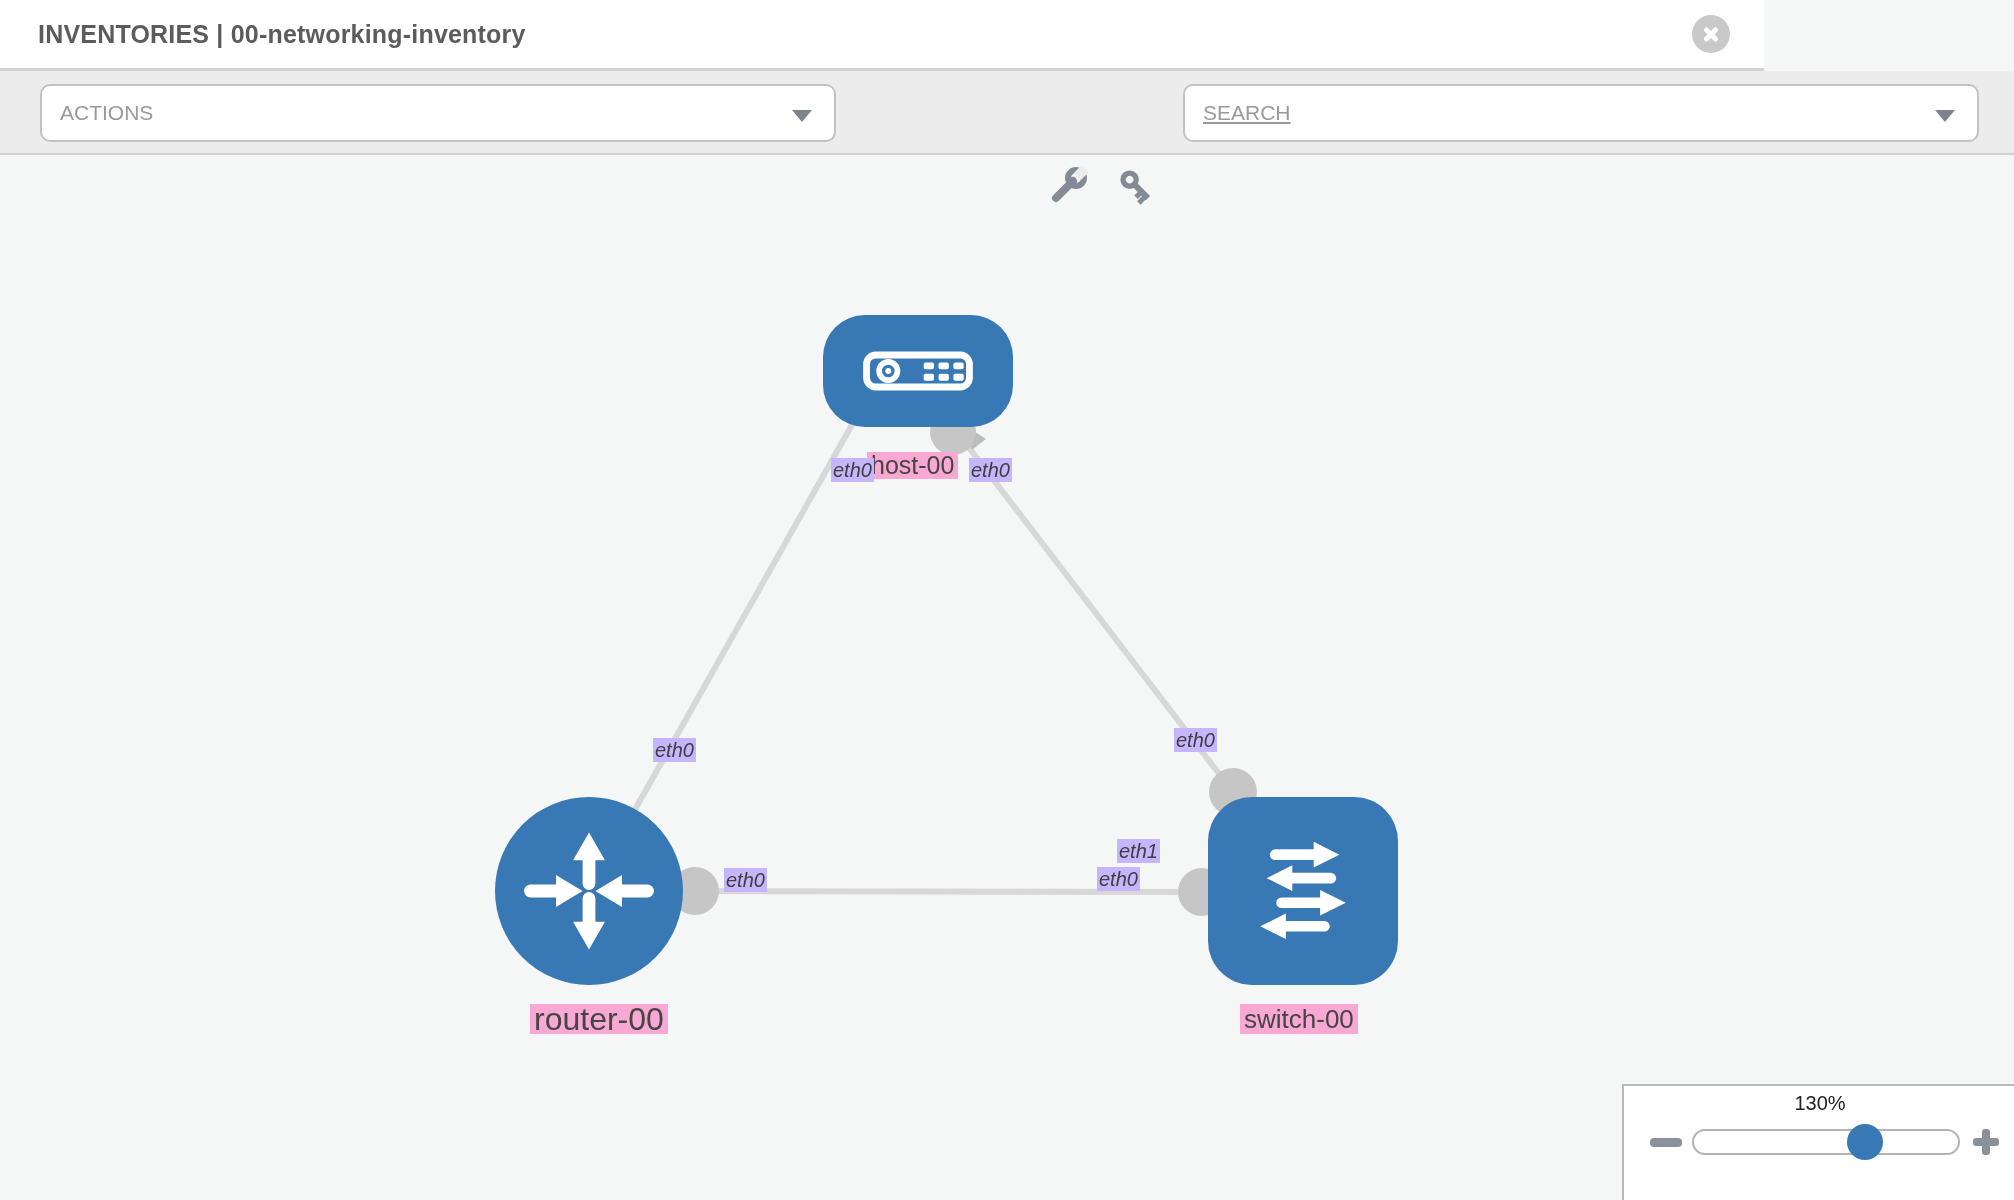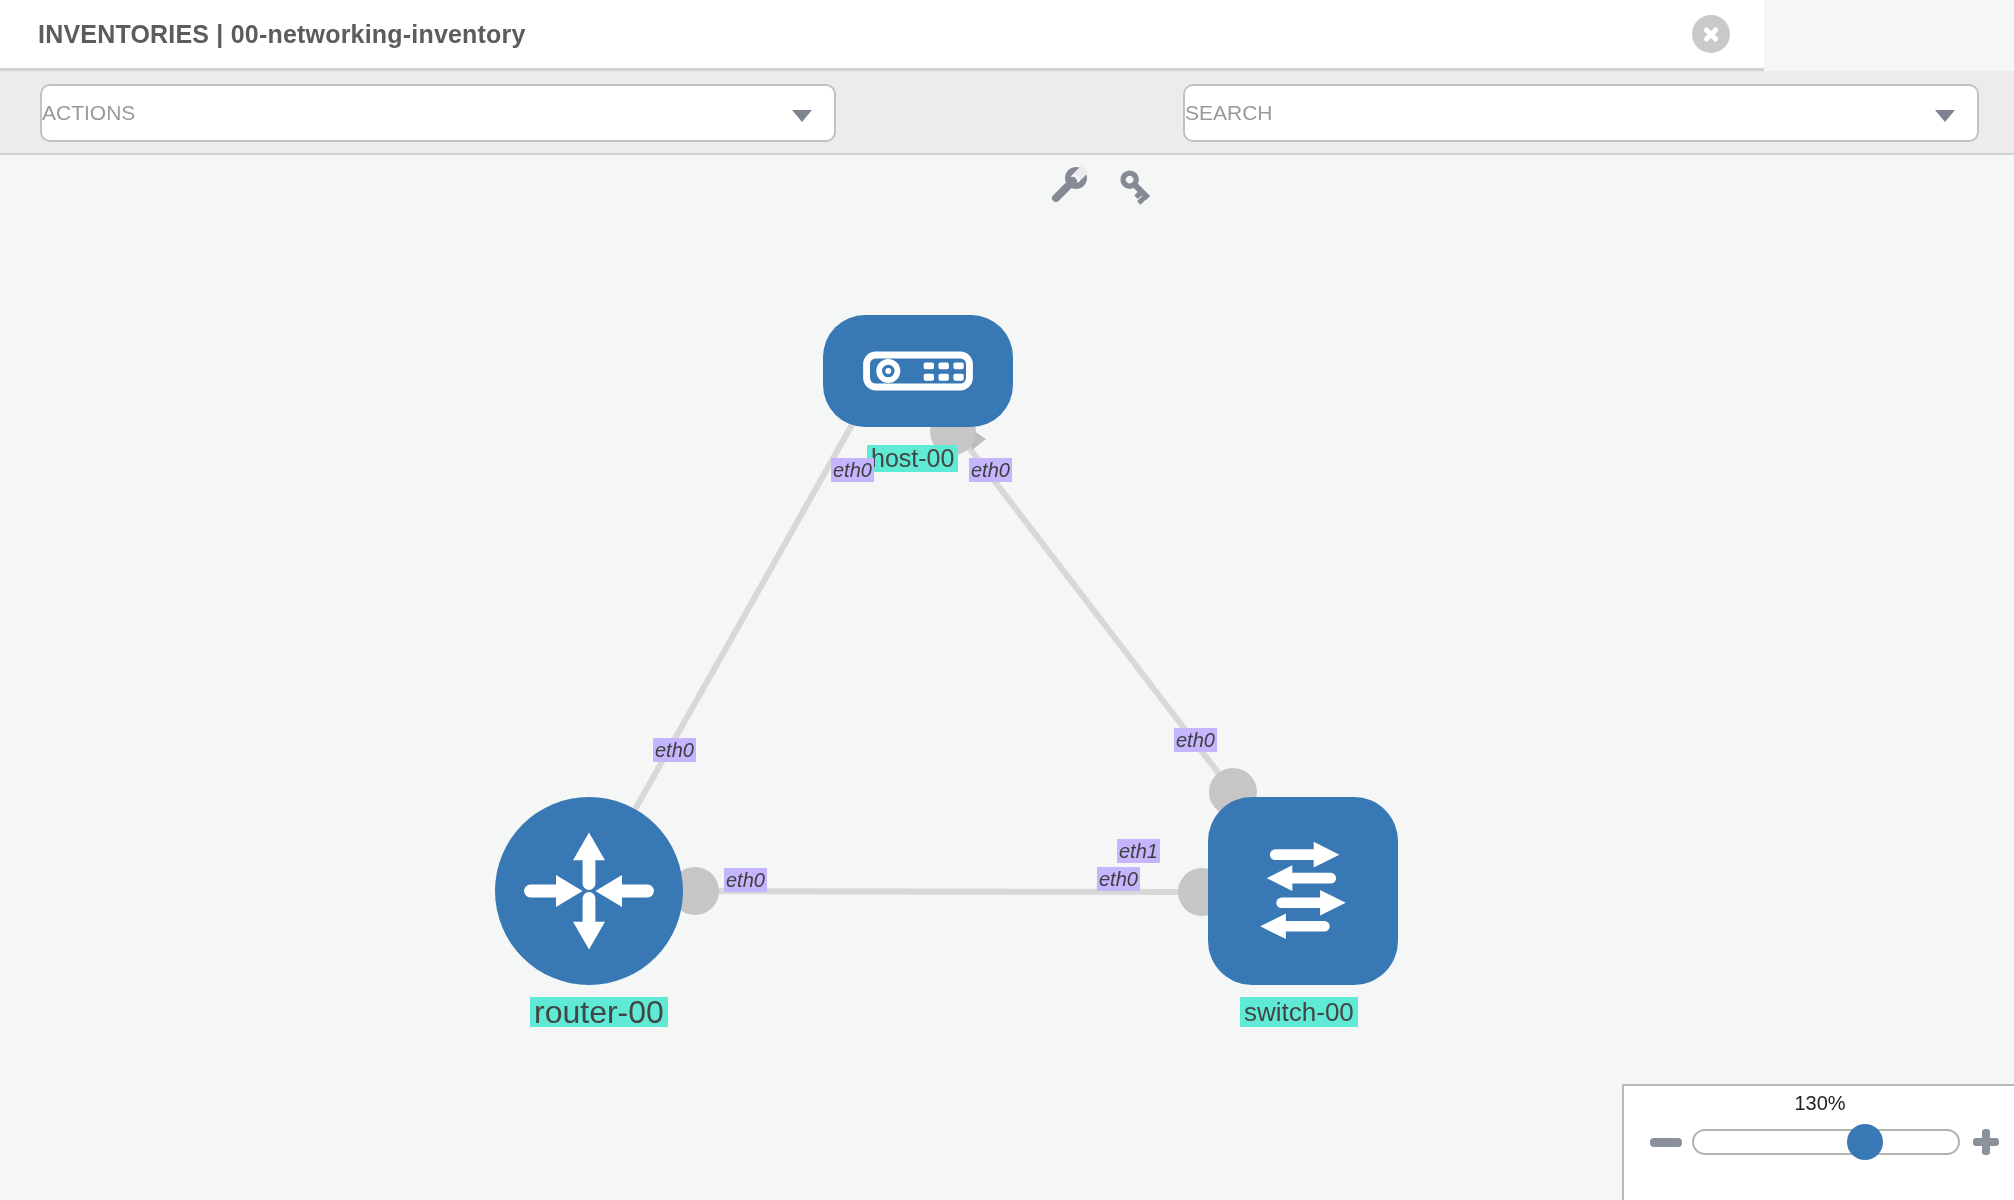--- a/index.html
+++ b/index.html
@@ -16,39 +16,39 @@
   .close-btn .bar{position:absolute;left:10px;top:16.5px;width:18px;height:5px;border-radius:2.5px;background:#fff;}
   .close-btn .bar.b1{transform:rotate(45deg);}
   .close-btn .bar.b2{transform:rotate(-45deg);}
 
   
   .toolbar{position:absolute;left:0;top:71px;width:2014px;height:82px;background:#ececec;
           border-bottom:2px solid #d0d0d0;z-index:20;}
   .select-box{position:absolute;top:13px;height:54px;background:#fff;border:2px solid #c2c2c2;
           border-radius:10px;display:flex;align-items:center;color:#9a9a9a;font-size:21px;
           cursor:pointer;}
-  .select-box .sel-text{}
+  .select-box .sel-text{margin-left:18px;}
   .select-box .caret{position:absolute;right:22px;top:24px;width:0;height:0;
           border-left:10px solid transparent;border-right:10px solid transparent;
           border-top:12px solid #7d848f;}
   .actions-box{left:40px;width:792px;}
-  .search-box{left:1183px;width:792px;}
+  .search-box{left:1183px;width:792px;text-decoration:underline;}
   .tool-icon{position:absolute;top:93px;width:44px;height:44px;cursor:pointer;}
   .wrench{left:1046px;} .key{left:1114px;}
 
   
   .canvas{position:absolute;left:0;top:155px;width:2014px;height:1045px;background:#f5f6f6;}
   .links-svg{position:absolute;left:0;top:0;z-index:1;}
 
   .node{position:absolute;background:#3878b4;z-index:2;display:flex;align-items:center;justify-content:center;cursor:pointer;}
   .node-host{left:823px;top:160px;width:190px;height:112px;border-radius:42px;}
   .node-router{left:495px;top:642px;width:188px;height:188px;border-radius:50%;}
   .node-switch{left:1208px;top:642px;width:190px;height:188px;border-radius:44px;}
 
-  .nlabel{position:absolute;background:#5eead4;color:#454545;z-index:3;white-space:nowrap;padding:0 4px;}
+  .nlabel{position:absolute;background:#f9a8d4;color:#454545;z-index:3;white-space:nowrap;padding:0 4px;margin-top:7px;}
   .host-label{left:867px;top:290px;font-size:25px;line-height:27px;}
   .router-label{left:530px;top:842px;font-size:32px;line-height:30px;}
   .switch-label{left:1240px;top:842px;font-size:26px;line-height:30px;}
   .iface{position:absolute;background:#c4b5fd;color:#3f3f3f;font-size:20px;line-height:24px;
          padding:0 2px;z-index:3;white-space:nowrap;font-style:italic;}
   .if-host-left{left:831px;top:303px;}
   .if-host-right{left:969px;top:303px;}
   .if-router-top{left:653px;top:583px;}
   .if-router-right{left:724px;top:713px;}
   .if-switch-top{left:1174px;top:573px;}

